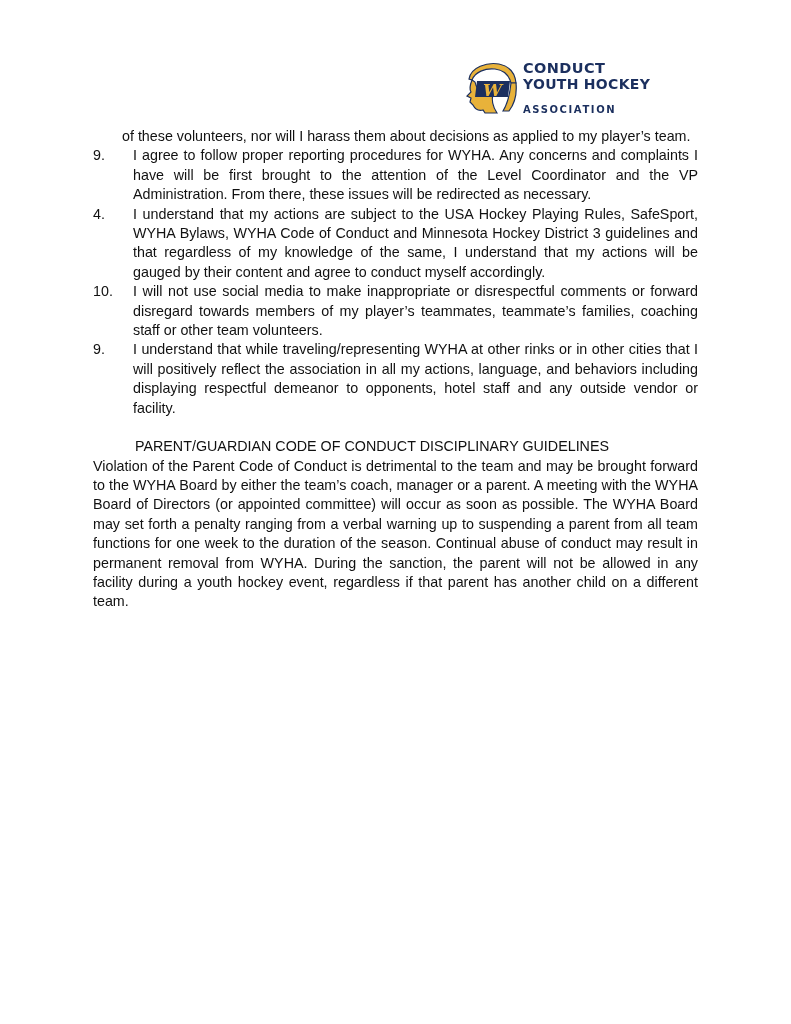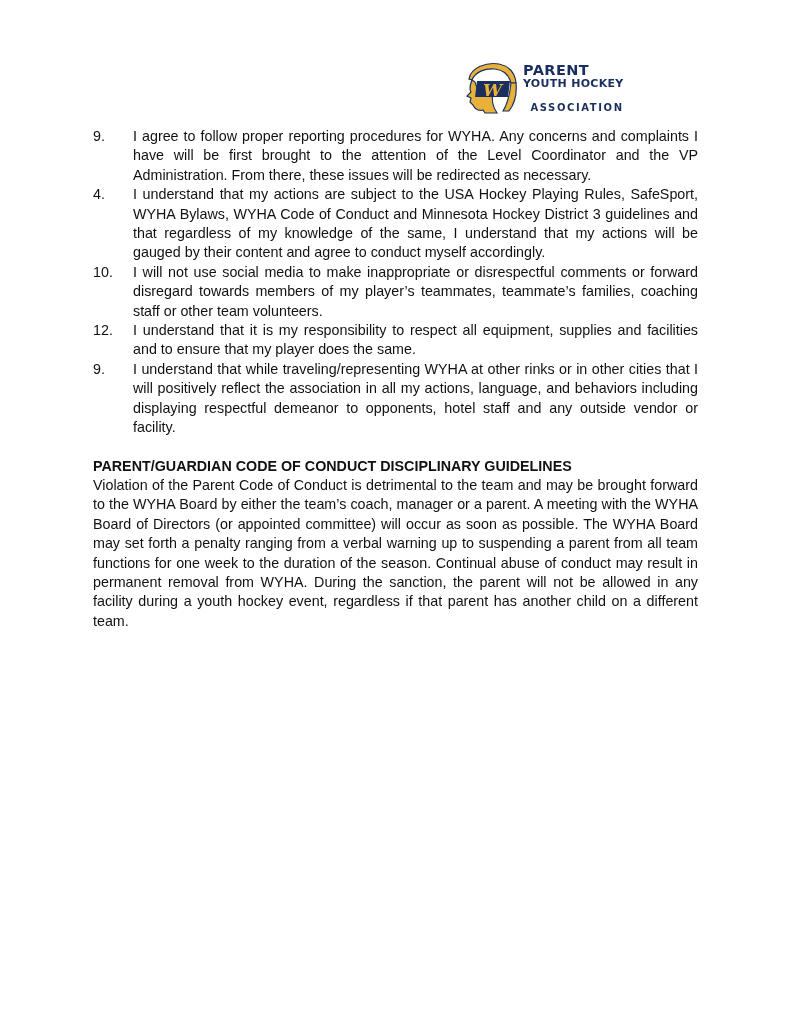--- a/index.html
+++ b/index.html
@@ -2,72 +2,69 @@
 <html><head>
   <meta charset="utf-8">
   <style>
     html, body { margin: 0; padding: 0; background: #ffffff; }
     body { width: 791px; height: 1024px; position: relative; overflow: hidden;
       font-family: "Liberation Sans", "DejaVu Sans", sans-serif; color: #111; }
     .logo { position: absolute; left: 463px; top: 61px; height: 54px; display: flex; align-items: center; }
     .logo svg { width: 56px; height: 54px; display: block; }
     .logo-text { margin-left: 4px; font-family: "DejaVu Sans", sans-serif; font-weight: bold; color: #1b2f5e; line-height: 1; }
     .logo-text .l1 { font-size: 14.5px; letter-spacing: 0.4px; display: block; }
-    .logo-text .l2 { font-size: 11px; letter-spacing: 0.3px; display: block; margin-top: 1px; text-align: center; }
-    .logo-text .l3 { font-size: 10px; letter-spacing: 1.6px; display: block; margin-top: 14px; text-align: right; }
+    .logo-text .l2 { font-size: 14px; letter-spacing: 0.3px; display: block; margin-top: 1px; text-align: center; }
+    .logo-text .l3 { font-size: 10px; letter-spacing: 1.6px; display: block; margin-top: 14px; }
 
     .content { position: absolute; left: 93px; top: 127px; width: 605px;
       font-size: 14.3px; line-height: 19.4px; }
     .item { display: flex; text-align: justify; }
     .item .num { flex: 0 0 29px; text-align: left; }
     .item .txt { flex: 1; text-align: justify; margin-left: 11px; }
     .cont { padding-left: 29px; text-align: justify; }
-    .heading { font-weight: bold; margin-top: 19px; }
+    .heading { font-weight: normal; margin-top: 19px; margin-left: 42px; }
     .para { text-align: justify; }
   </style>
 </head>
 <body>
 
 <div class="logo">
   <svg viewBox="0 0 56 54">
 
     <path d="M6 18 C8 6, 24 1, 36 3 C46 5, 52 12, 53 22 L48 22 C46 14, 40 9, 32 8 C22 7, 12 11, 9 19 Z" fill="#e8b23a" stroke="#1b2f5e" stroke-width="1.2"></path>
 
     <path d="M9 19 C7 24, 6 28, 8 31 L4 35 L8 37 L7 41 L10 44 C12 48, 16 50, 20 49 L22 52 L34 52 C30 46, 28 40, 30 33 L20 33 C16 30, 13 26, 12 21 Z" fill="#e8b23a" stroke="#1b2f5e" stroke-width="1.2"></path>
 
     <path d="M48 22 L53 22 C54 32, 52 42, 46 50 L40 50 C45 42, 47 32, 48 22 Z" fill="#e8b23a" stroke="#1b2f5e" stroke-width="1.2"></path>
 
     <path d="M14 20 L47 20 L45 36 L12 36 Z" fill="#1b2f5e"></path>
     <text x="29.5" y="34.5" text-anchor="middle" font-family="DejaVu Serif, serif" font-weight="bold" font-style="italic" font-size="17" fill="#e8b23a">W</text>
   </svg>
   <div class="logo-text">
-    <span class="l1">PARENT</span>
+    <span class="l1">CONDUCT</span>
     <span class="l2">YOUTH HOCKEY</span>
     <span class="l3">ASSOCIATION</span>
   </div>
 </div>
 
 <div class="content">
+  <div class="cont">of these volunteers, nor will I harass them about decisions as applied to my player’s team.</div>
 
   <div class="item">
     <span class="num">9.</span>
     <span class="txt">I agree to follow proper reporting procedures for WYHA. Any concerns and complaints I have will be first brought to the attention of the Level Coordinator and the VP Administration. From there, these issues will be redirected as necessary.</span>
   </div>
   <div class="item">
     <span class="num">4.</span>
     <span class="txt">I understand that my actions are subject to the USA Hockey Playing Rules, SafeSport, WYHA Bylaws, WYHA Code of Conduct and Minnesota Hockey District 3 guidelines and that regardless of my knowledge of the same, I understand that my actions will be gauged by their content and agree to conduct myself accordingly.</span>
   </div>
   <div class="item">
     <span class="num">10.</span>
     <span class="txt">I will not use social media to make inappropriate or disrespectful comments or forward disregard towards members of my player’s teammates, teammate’s families, coaching staff or other team volunteers.</span>
   </div>
   <div class="item">
-    <span class="num">12.</span>
-    <span class="txt">I understand that it is my responsibility to respect all equipment, supplies and facilities and to ensure that my player does the same.</span>
-  </div>
-  <div class="item">
     <span class="num">9.</span>
     <span class="txt">I understand that while traveling/representing WYHA at other rinks or in other cities that I will positively reflect the association in all my actions, language, and behaviors including displaying respectful demeanor to opponents, hotel staff and any outside vendor or facility.</span>
   </div>
 
   <div class="heading">PARENT/GUARDIAN CODE OF CONDUCT DISCIPLINARY GUIDELINES</div>
   <div class="para">Violation of the Parent Code of Conduct is detrimental to the team and may be brought forward to the WYHA Board by either the team’s coach, manager or a parent. A meeting with the WYHA Board of Directors (or appointed committee) will occur as soon as possible. The WYHA Board may set forth a penalty ranging from a verbal warning up to suspending a parent from all team functions for one week to the duration of the season. Continual abuse of conduct may result in permanent removal from WYHA. During the sanction, the parent will not be allowed in any facility during a youth hockey event, regardless if that parent has another child on a different team.</div>
 </div>
 
 </body></html>

